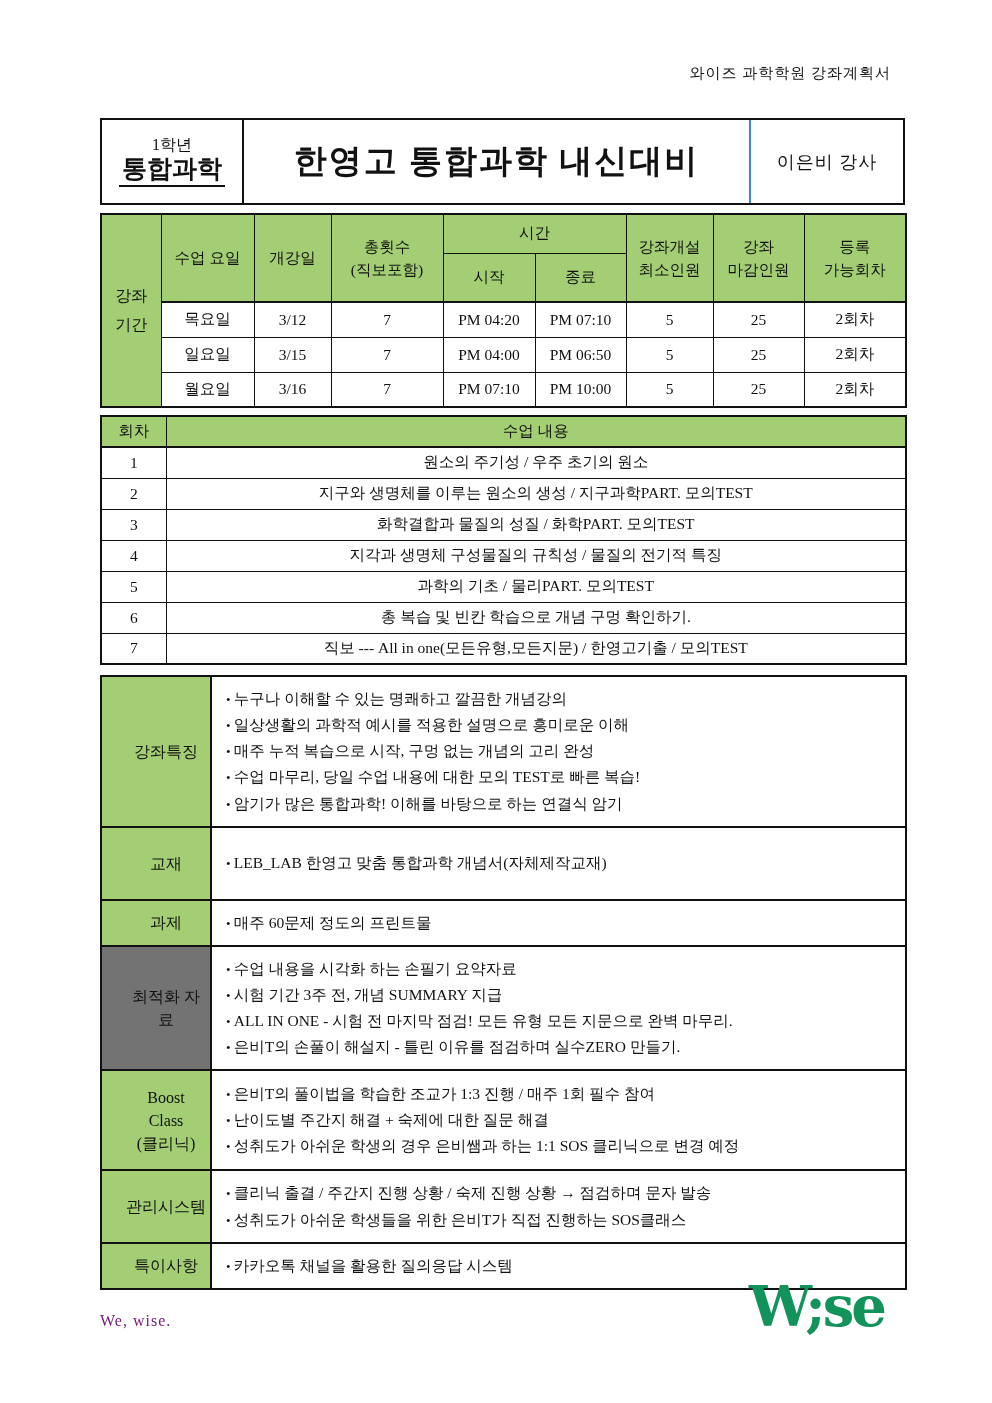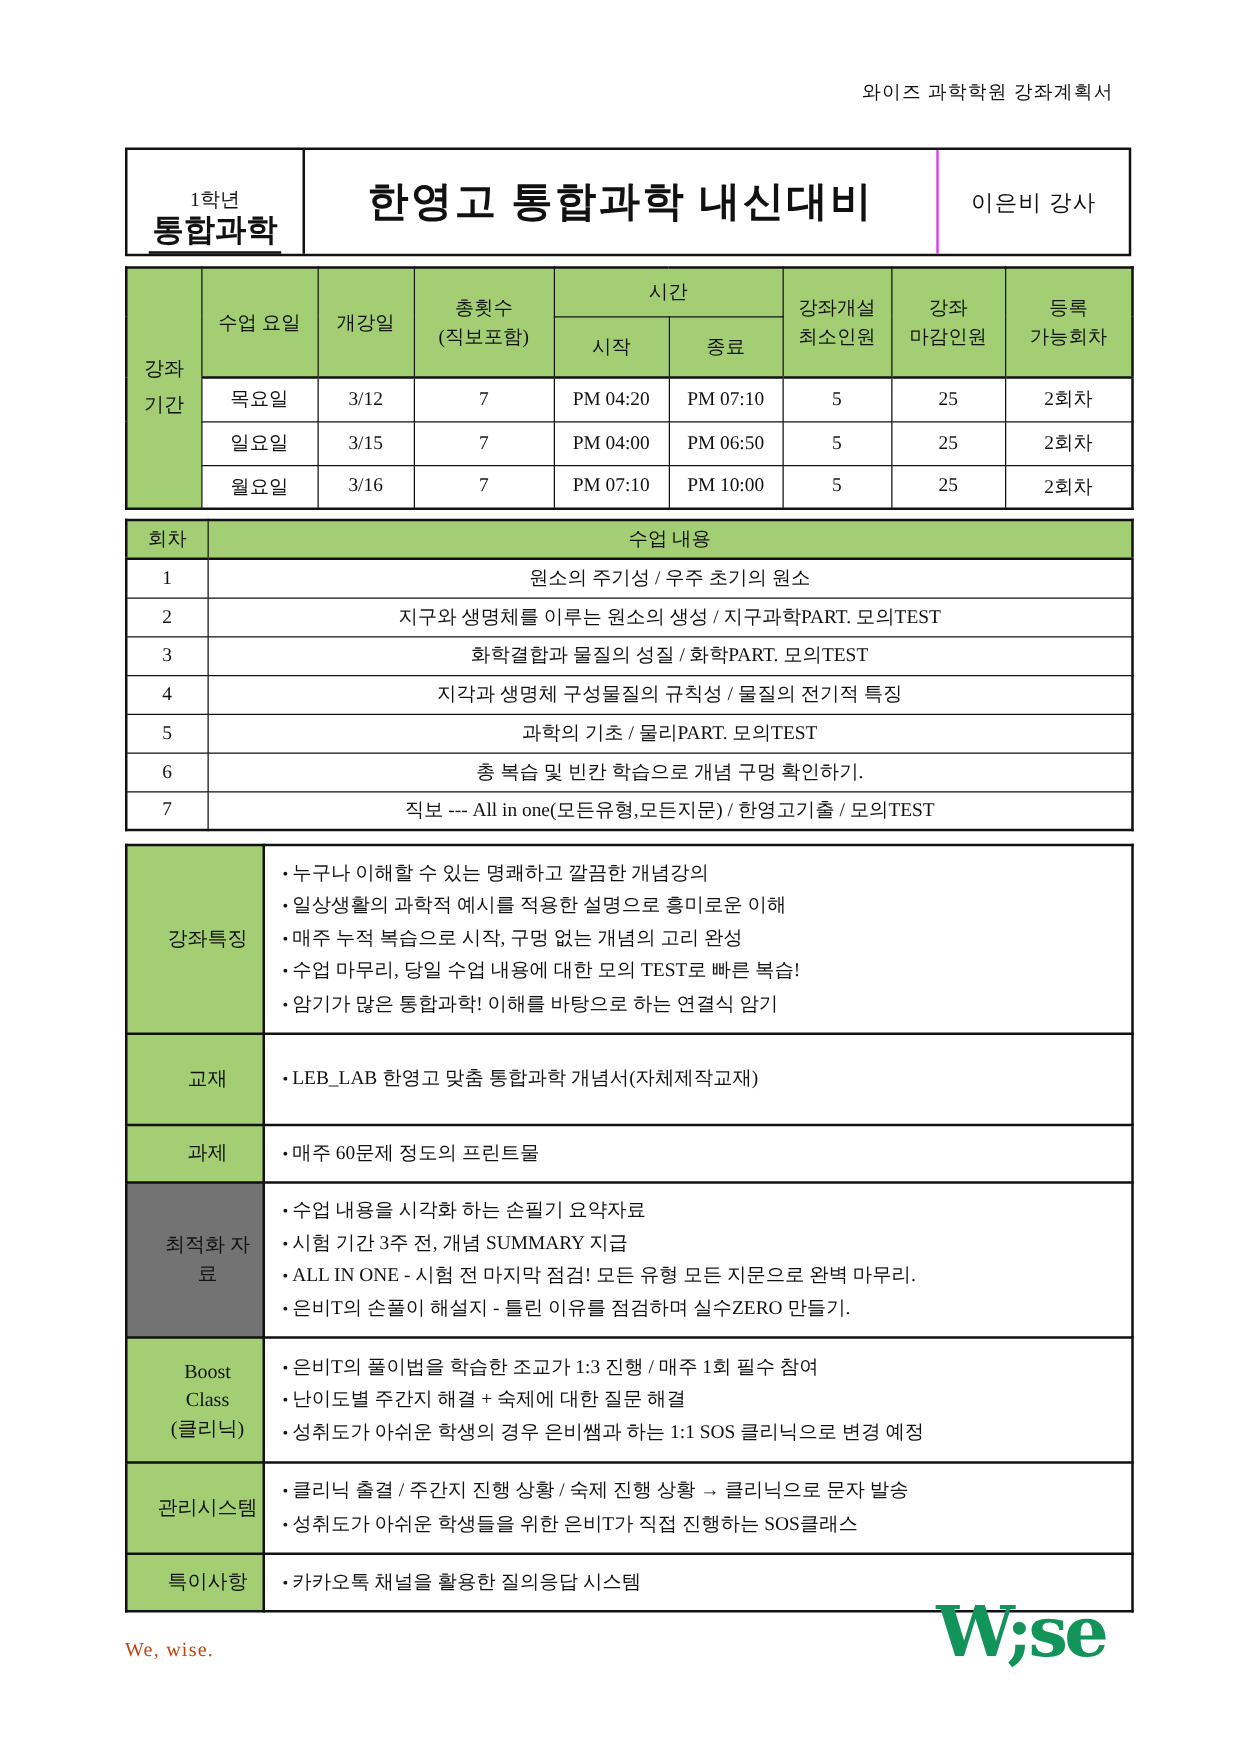--- a/index.html
+++ b/index.html
@@ -5,24 +5,24 @@
   html,body{margin:0;padding:0;background:#fff;}
   .page{position:relative;width:992px;height:1403px;background:#fff;overflow:hidden;
         font-family:"Liberation Serif","DejaVu Serif",serif;color:#111;}
   .abs{position:absolute;}
 
   
   .top-note{top:64px;left:91px;width:800px;text-align:right;font-size:15px;letter-spacing:1px;}
 
   
   .title-table{top:118px;left:100px;width:805px;height:87px;display:flex;border:2px solid #111;box-sizing:border-box;}
-  .tt-left{width:142px;border-right:2px solid #111;display:flex;flex-direction:column;align-items:center;justify-content:flex-end;box-sizing:border-box;}
+  .tt-left{width:142px;border-right:2px solid #111;display:flex;flex-direction:column;align-items:center;justify-content:center;box-sizing:border-box;}
   .tt-grade{font-size:16px;line-height:1.1;}
   .tt-subject{font-size:25px;font-weight:bold;border-bottom:2px solid #111;padding:0 3px 1px 3px;line-height:1.2;}
-  .tt-center{flex:1;border-right:2px solid #d946ef;display:flex;align-items:center;justify-content:center;box-sizing:border-box;}
+  .tt-center{flex:1;border-right:2px solid #3b82f6;display:flex;align-items:center;justify-content:center;box-sizing:border-box;}
   .tt-title{font-size:33px;font-weight:bold;letter-spacing:2px;}
   .tt-right{width:152px;display:flex;align-items:center;justify-content:center;font-size:18px;letter-spacing:1px;}
 
   
   table{border-collapse:collapse;table-layout:fixed;}
   td{border:1px solid #111;text-align:center;vertical-align:middle;font-size:15.5px;padding:0 4px;box-sizing:border-box;}
   .green{background:#A3CE73;}
   .pre{white-space:pre-line;line-height:1.5;}
 
   
@@ -44,21 +44,21 @@
   .features td{border:2px solid #111;}
   .features td.flabel{white-space:pre-line;line-height:1.45;font-size:16px;padding-left:24px;}
   .features td.fcontent{text-align:left;padding:6px 10px 6px 14px;}
   .features ul{list-style:none;margin:0;padding:0;}
   .features li{font-size:15.5px;line-height:1.3;margin:6px 0;padding-left:16px;text-indent:-16px;}
   .features li::before{content:"• ";font-size:13px;}
   .f0{height:137px;}.f1{height:73px;}.f2{height:45px;}.f3{height:118px;}
   .f4{height:100px;}.f5{height:72px;}.f6{height:45px;}
 
   
-  .footer-text{top:1312px;left:100px;font-size:16px;letter-spacing:1px;color:#c2410c;}
+  .footer-text{top:1312px;left:100px;font-size:16px;letter-spacing:1px;color:#701a75;}
   .logo{top:1278px;right:108px;font-family:"DejaVu Serif","Liberation Serif",serif;font-weight:bold;
         font-size:56px;letter-spacing:-3px;line-height:1;}
 </style>
 </head>
 <body>
 
 <div class="page">
 
   <div class="abs top-note">와이즈 과학학원 강좌계획서</div>
 
@@ -245,21 +245,21 @@
               <li>은비T의 풀이법을 학습한 조교가 1:3 진행 / 매주 1회 필수 참여</li>
               <li>난이도별 주간지 해결 + 숙제에 대한 질문 해결</li>
               <li>성취도가 아쉬운 학생의 경우 은비쌤과 하는 1:1 SOS 클리닉으로 변경 예정</li>
             </ul>
         </td>
       </tr>
       <tr class="f5">
         <td class="green flabel" style="background: rgb(163, 206, 115);">관리시스템</td>
         <td class="fcontent">
           <ul>
-              <li>클리닉 출결 / 주간지 진행 상황 / 숙제 진행 상황 → 클리닉으로 문자 발송</li>
+              <li>클리닉 출결 / 주간지 진행 상황 / 숙제 진행 상황 → 점검하며 문자 발송</li>
               <li>성취도가 아쉬운 학생들을 위한 은비T가 직접 진행하는 SOS클래스</li>
             </ul>
         </td>
       </tr>
       <tr class="f6">
         <td class="green flabel" style="background: rgb(163, 206, 115);">특이사항</td>
         <td class="fcontent">
           <ul>
               <li>카카오톡 채널을 활용한 질의응답 시스템</li>
             </ul>

